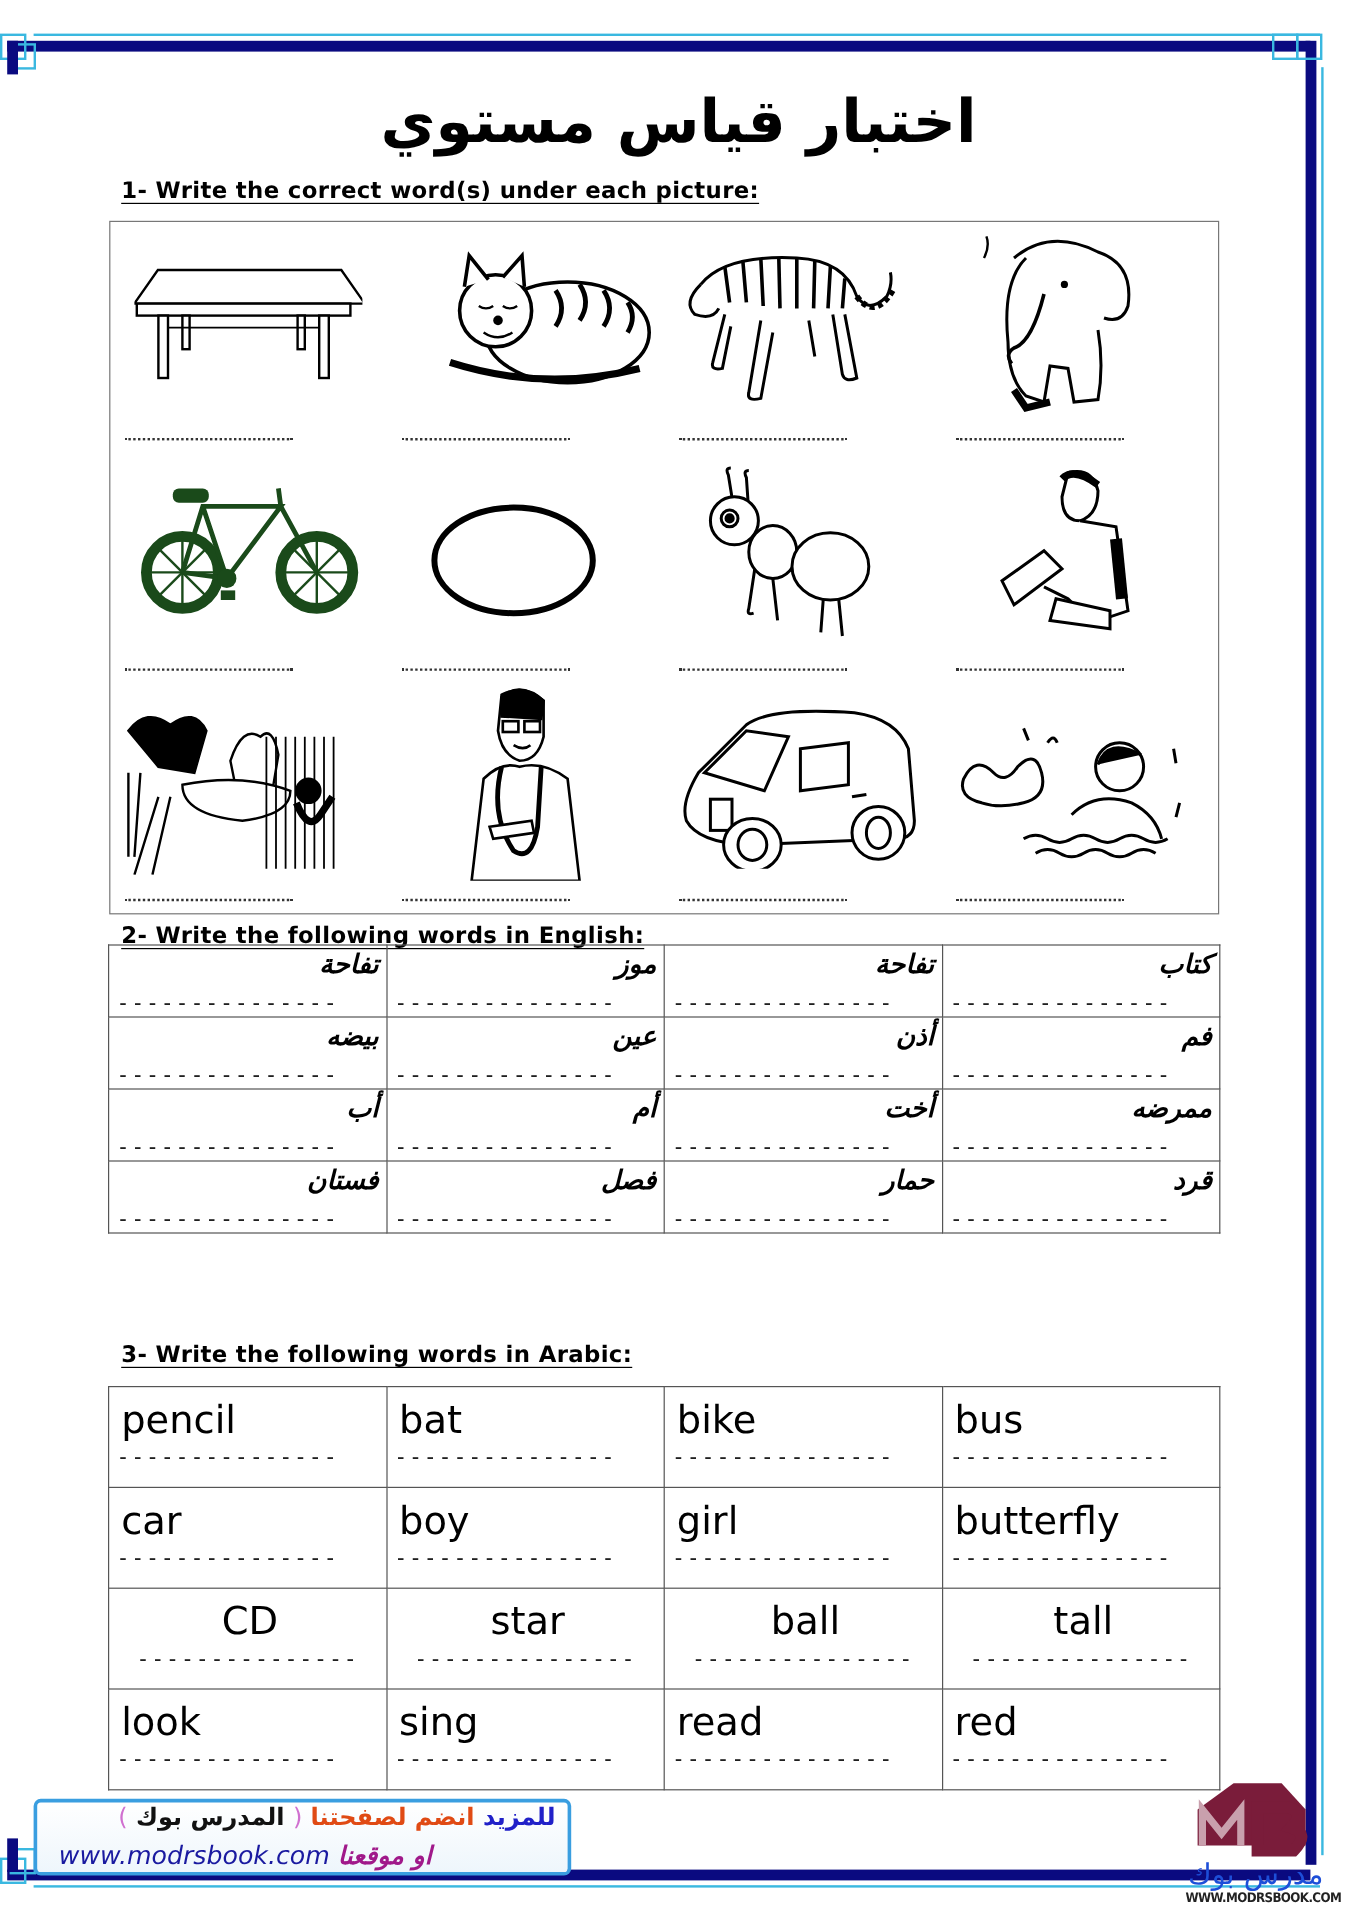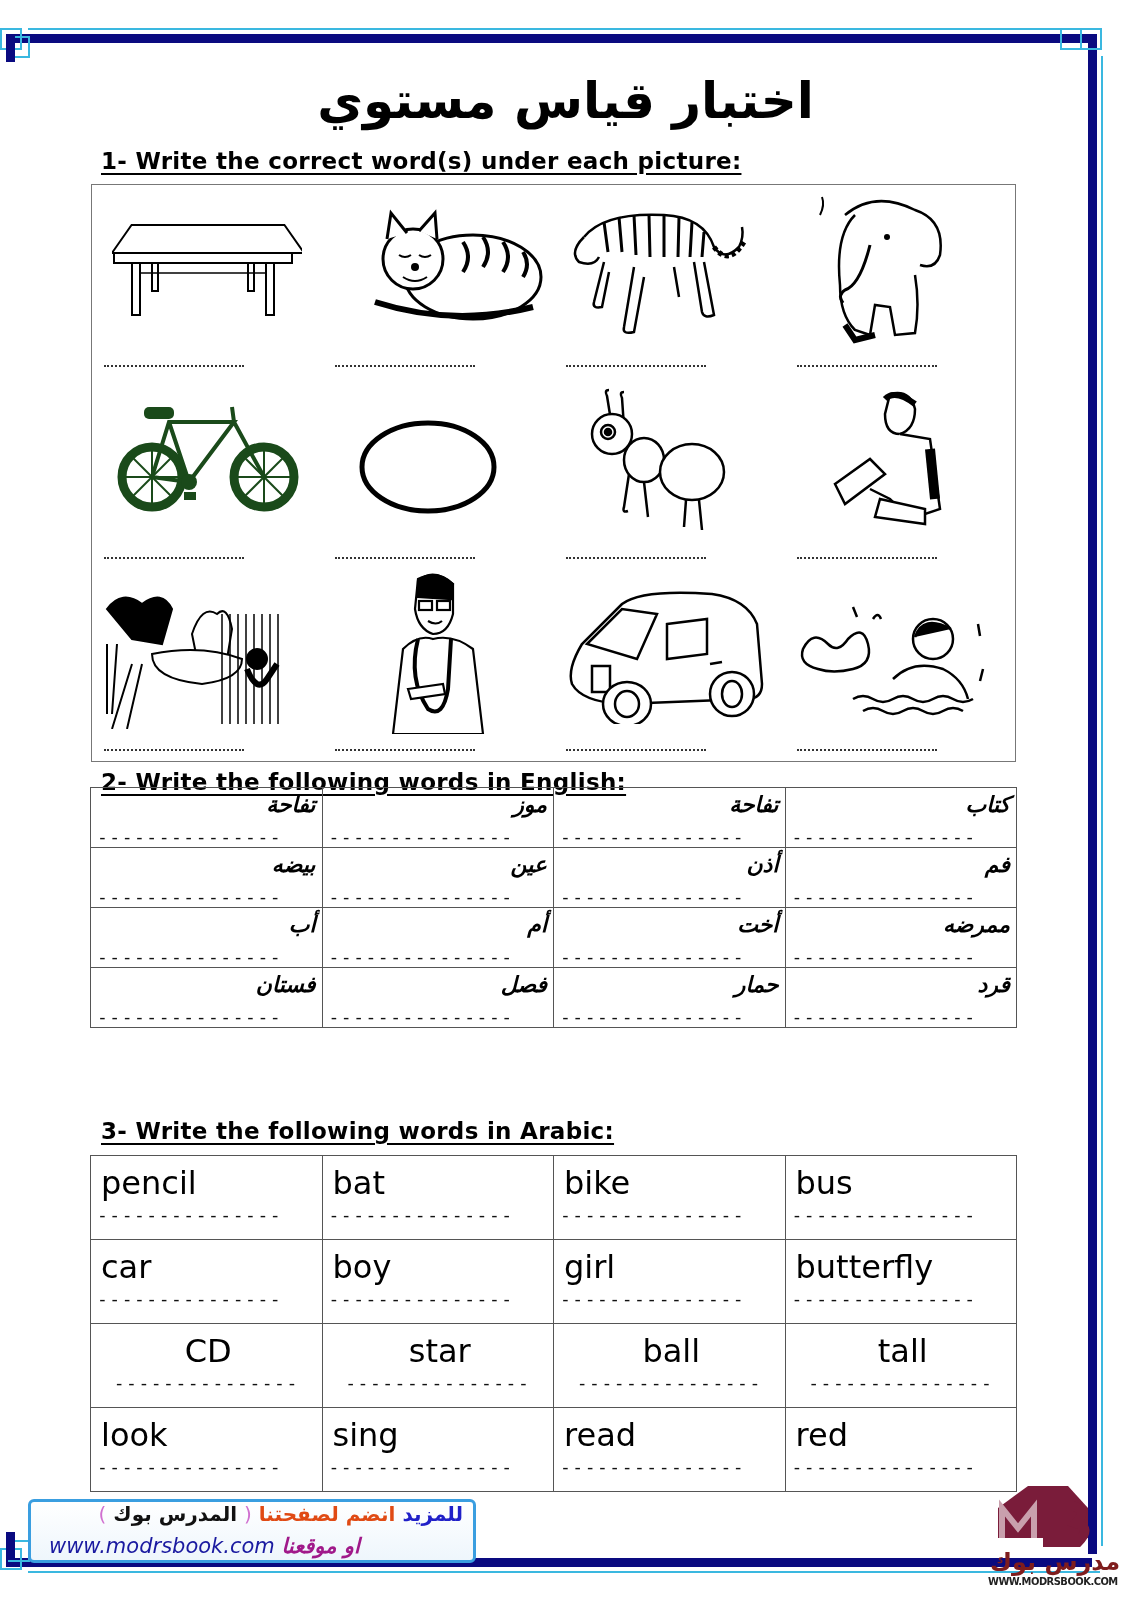--- a/index.html
+++ b/index.html
@@ -13,21 +13,21 @@
   .frame-right-thin { position: absolute; left: 1101px; top: 56px; width: 2px; height: 1490px; background: #3ab8e0; }
   .frame-bottom { position: absolute; left: 6px; top: 1558px; width: 1086px; height: 9px; background: #0a0a80; }
   .frame-bottom-thin { position: absolute; left: 28px; top: 1571px; width: 1072px; height: 2px; background: #3ab8e0; }
   .corner { position: absolute; border: 2px solid #3ab8e0; width: 18px; height: 18px; }
   .corner-fill { position: absolute; background: #0a0a80; }
 
   .title { position: absolute; left: 0; right: 0; top: 72px; text-align: center;
            font-family: "DejaVu Sans", sans-serif; font-weight: bold; font-size: 50px; direction: rtl; }
 
   .section-heading { position: absolute; left: 101px; font-family: "DejaVu Sans", sans-serif;
-           font-weight: bold; font-size: 23px; text-decoration: underline; text-underline-offset: 4px; letter-spacing: 0.3px; }
+           font-weight: bold; font-size: 19px; text-decoration: underline; text-underline-offset: 4px; letter-spacing: 0.3px; }
 
   
   .pic-box { position: absolute; left: 91px; top: 184px; width: 925px; height: 578px; border: 1.5px solid #777; box-sizing: border-box; }
   .pic-grid { display: grid; grid-template-columns: repeat(4, 231px); grid-template-rows: repeat(3, 192px); }
   .pic-cell { position: relative; }
   .pic-cell svg { position: absolute; left: 20px; top: 10px; }
   .dots { position: absolute; left: 12px; bottom: 10px; width: 140px; border-bottom: 2px dotted #333; height: 0; }
 
   
   table.words { position: absolute; left: 90px; width: 927px; border-collapse: collapse; table-layout: fixed; }
@@ -43,21 +43,21 @@
   .banner-line2 { position: absolute; left: 18px; top: 32px; font-size: 21px; white-space: nowrap; font-style: italic; }
   .c-blue { color: #2020c8; }
   .c-orange { color: #e04a14; }
   .c-black { color: #111; }
   .c-pink { color: #d070d0; font-weight: normal; }
   .c-purple { color: #a0198a; font-weight: bold; }
   .c-navy { color: #1a1aa0; }
 
   .logo { position: absolute; left: 988px; top: 1478px; width: 120px; height: 120px; }
   .logo-text { position: absolute; left: 988px; top: 1575px; font-family: "DejaVu Sans Condensed", "DejaVu Sans", sans-serif; font-weight: bold; font-size: 11px; color: #222; letter-spacing: -0.5px; }
-  .logo-ar { position: absolute; left: 990px; top: 1548px; direction: rtl; font-weight: bold; font-size: 24px; color: #7f1d1d; }
+  .logo-ar { position: absolute; left: 990px; top: 1548px; direction: rtl; font-weight: normal; font-size: 24px; color: #1d4ed8; }
 </style>
 </head>
 <body>
 
 <div class="frame-top-thin"></div>
 <div class="frame-top"></div>
 <div class="frame-right"></div>
 <div class="frame-right-thin"></div>
 <div class="frame-bottom"></div>
 <div class="frame-bottom-thin"></div>

